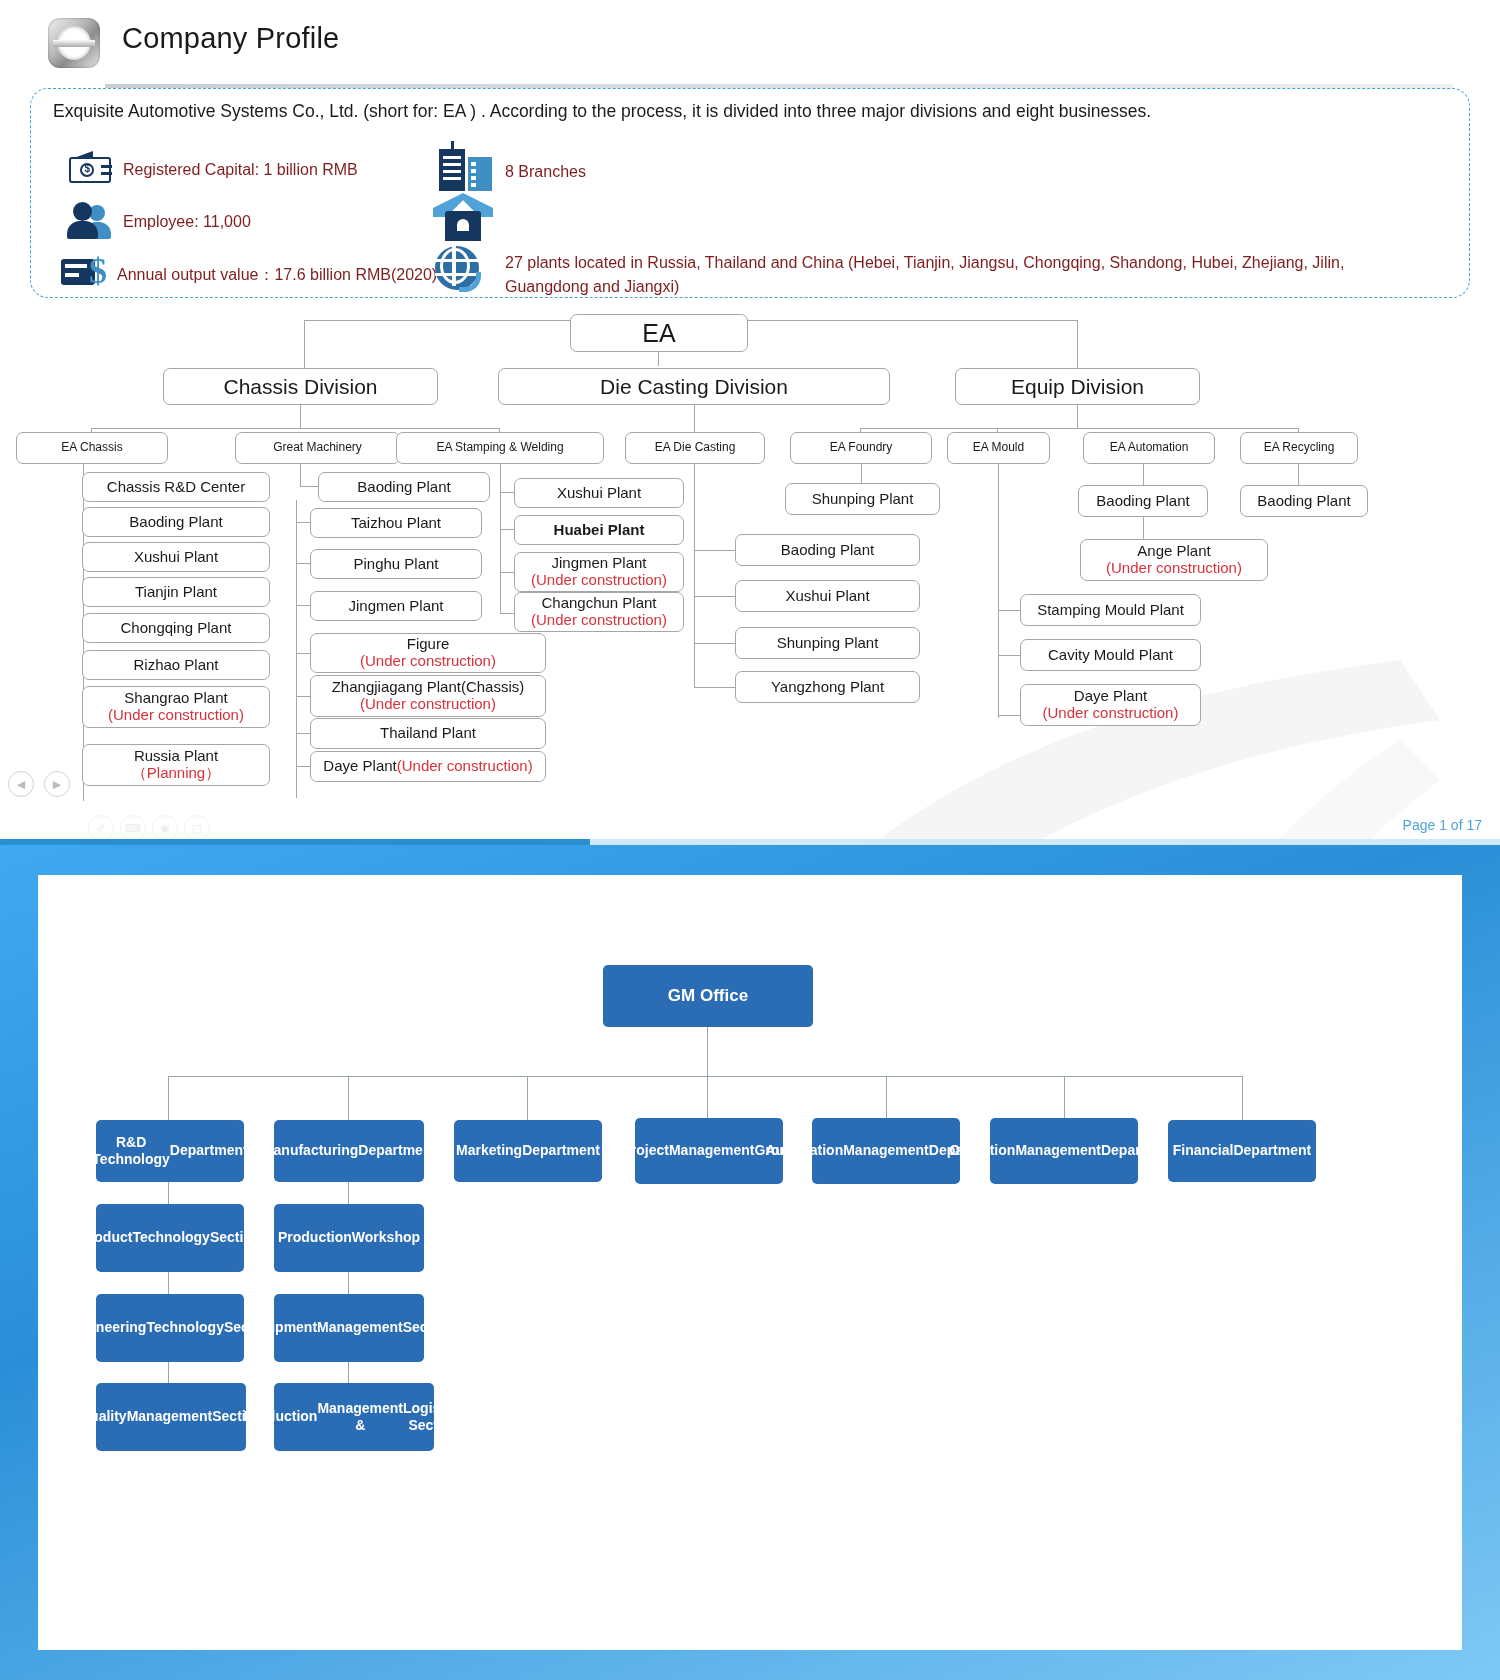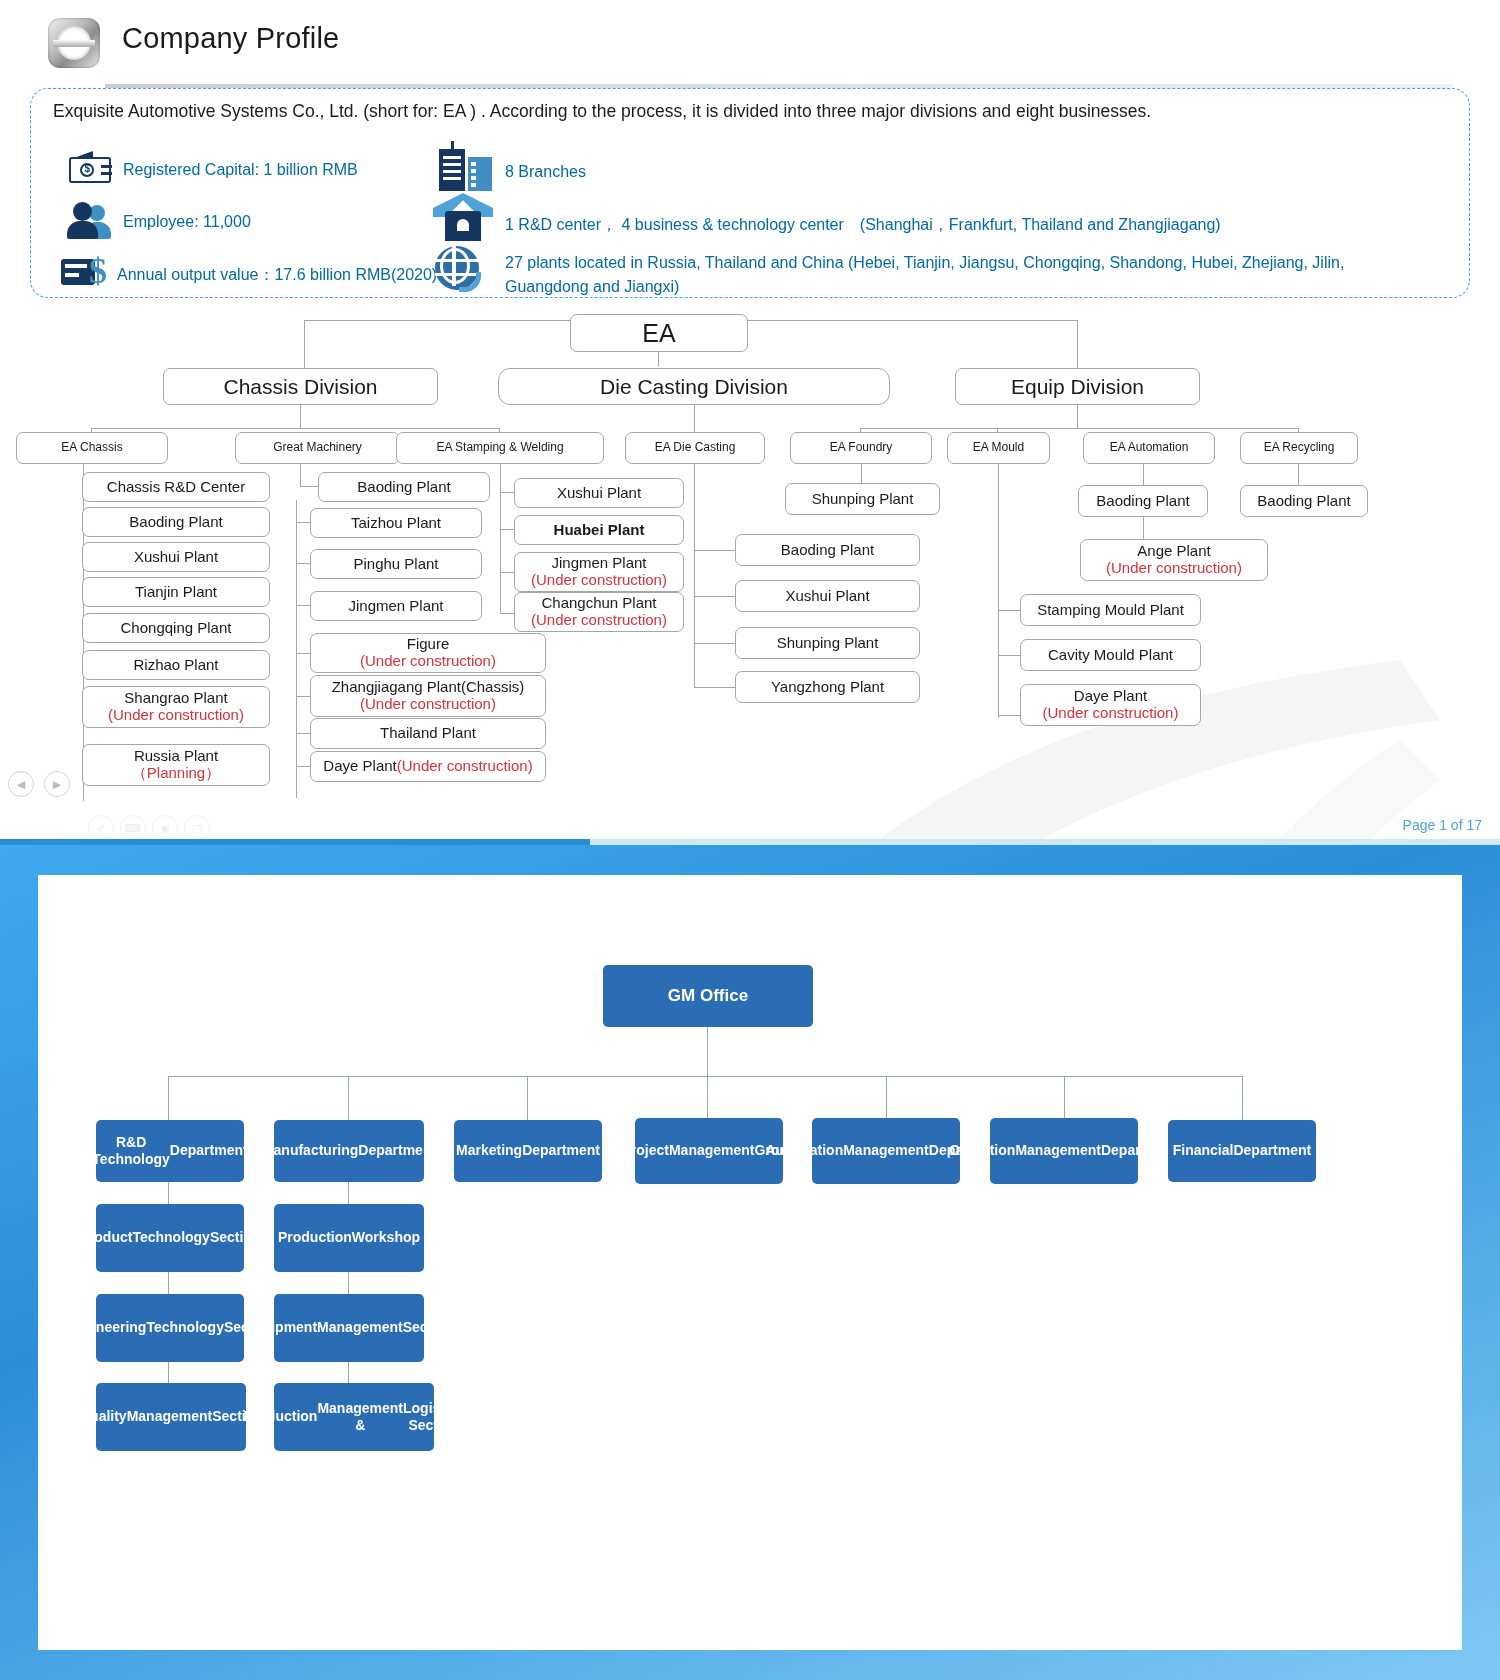--- a/index.html
+++ b/index.html
@@ -52,21 +52,21 @@
   .info-panel {
     position:absolute; left:30px; top:88px; width:1440px; height:210px;
     border:1.6px dashed #41a5dd;
     border-radius:18px;
     background:#ffffff;
   }
   .intro-line {
     position:absolute; left:22px; top:12px; width:1400px;
     font-size:17.5px; color:#1b1b1b;
   }
-  .fact { position:absolute; font-size:16px; color:#0369a1; }
+  .fact { position:absolute; font-size:16px; color:#7f1d1d; }
   .ficon { position:absolute; }
 
   
   .ic-cash {
     width:48px; height:34px;
   }
   .ic-cash .bill {
     position:absolute; left:2px; top:6px; width:42px; height:26px;
     border:2.5px solid #15365e; border-radius:3px; background:#fff;
   }
@@ -312,21 +312,20 @@
           <i style="top:26px"></i>
         </div>
     </div>
     <div class="fact" style="left:474px; top:74px;">8 Branches</div>
 
     <div class="ficon ic-home" style="left:402px; top:104px;">
       <div class="roof"></div>
         <div class="body"></div>
         <div class="door"></div>
     </div>
-    <div class="fact" style="left:474px; top:126px;">1 R&amp;D center， 4 business &amp; technology center　(Shanghai，Frankfurt, Thailand and Zhangjiagang)</div>
 
     <div class="ficon ic-globe" style="left:402px; top:155px;">
       <div class="g"></div>
         <div class="mer"></div>
         <div class="mer2"></div>
         <div class="arrow"></div>
     </div>
     <div class="fact" style="left:474px; top:162px; width:900px; line-height:1.5;">27 plants located in Russia, Thailand and China (Hebei, Tianjin, Jiangsu, Chongqing, Shandong, Hubei, Zhejiang, Jilin, Guangdong and Jiangxi)</div>
   </div>
 
@@ -340,21 +339,21 @@
 
     <div class="node lvl0" style="left:570px; top:14px; width:178px; height:38px;">EA</div>
 
     <div class="ln lnv" style="left:658px; top:52px; height:14px;"></div>
     <div class="ln lnh" style="left:304px; top:20px; width:354px;"></div>
     <div class="ln lnv" style="left:304px; top:20px; height:48px;"></div>
     <div class="ln lnh" style="left:658px; top:20px; width:420px;"></div>
     <div class="ln lnv" style="left:1077px; top:20px; height:48px;"></div>
 
     <div class="node lvl1" style="left:163px; top:68px; width:275px; height:37px;">Chassis Division</div>
-    <div class="node lvl1" style="left:498px; top:68px; width:392px; height:37px;border-radius:12px;">Die Casting Division</div>
+    <div class="node lvl1" style="left:498px; top:68px; width:392px; height:37px;">Die Casting Division</div>
     <div class="node lvl1" style="left:955px; top:68px; width:245px; height:37px;">Equip Division</div>
 
     <div class="ln lnv" style="left:300px; top:105px; width:1.4px; height:24px;"></div>
     <div class="ln lnh" style="left:91px; top:128px; width:409px;"></div>
     <div class="ln lnv" style="left:91px; top:128px; height:18px;"></div>
     <div class="ln lnv" style="left:499px; top:128px; height:18px;"></div>
 
     <div class="ln lnv" style="left:694px; top:105px; height:41px;"></div>
 
     <div class="ln lnv" style="left:1077px; top:105px; height:24px;"></div>

